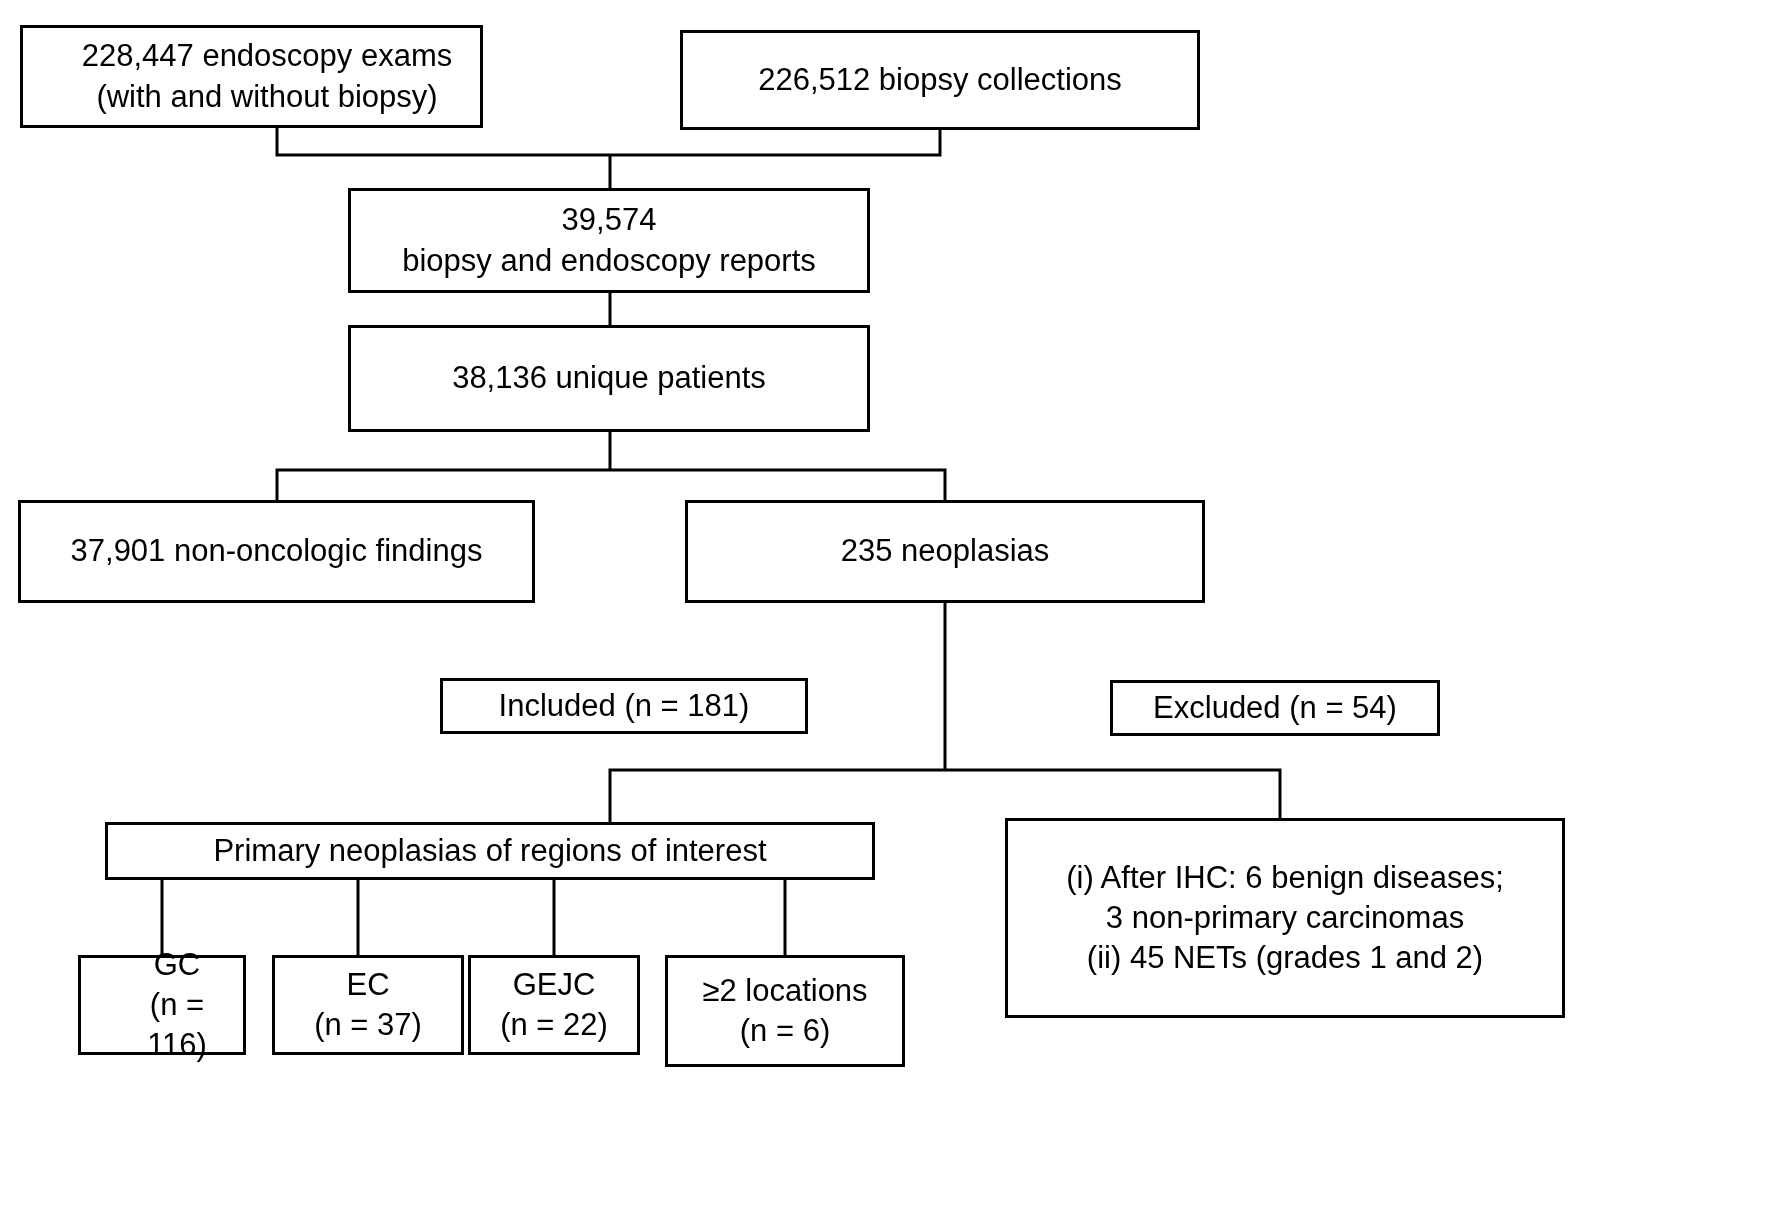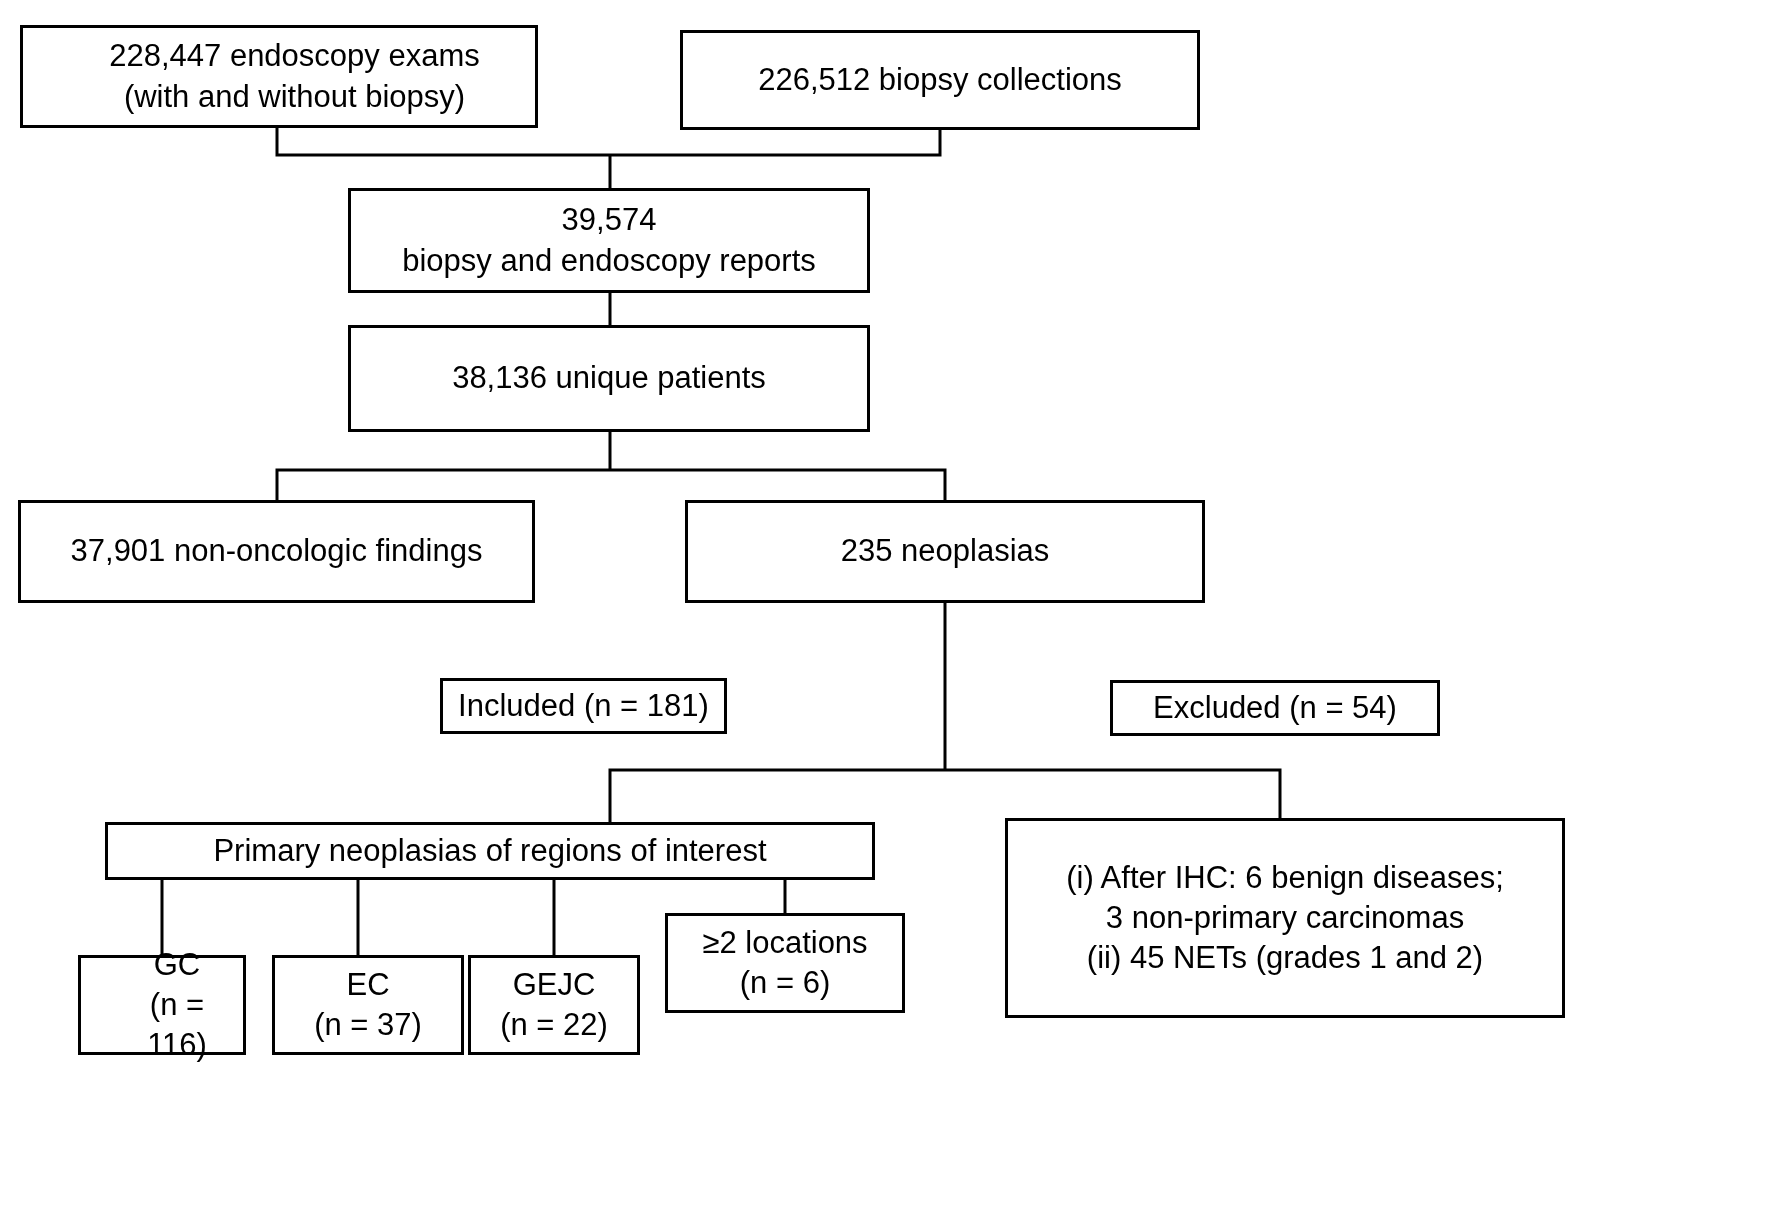--- a/index.html
+++ b/index.html
@@ -54,49 +54,49 @@
              M610 432 L610 470
              M277 500 L277 470 L945 470 L945 500
              M945 603 L945 770
              M610 822 L610 770 L1280 770 L1280 818
              M162 955 L162 880
              M358 955 L358 880
              M554 955 L554 880
              M785 955 L785 880" fill="none" stroke="#000000" stroke-width="3"></path>
   </svg>
 
-  <div class="node" style="left:20px; top:25px; width:518px; height:103px;padding-left:41px;">228,447 endoscopy exams
+  <div class="node" style="left:20px; top:25px; width:463px; height:103px;padding-left:41px;">228,447 endoscopy exams
 (with and without biopsy)</div>
 
   <div class="node" style="left:680px; top:30px; width:520px; height:100px;">226,512 biopsy collections</div>
 
   <div class="node" style="left:348px; top:188px; width:522px; height:105px;">39,574
 biopsy and endoscopy reports</div>
 
   <div class="node" style="left:348px; top:325px; width:522px; height:107px;">38,136 unique patients</div>
 
   <div class="node" style="left:18px; top:500px; width:517px; height:103px;">37,901 non-oncologic findings</div>
 
   <div class="node" style="left:685px; top:500px; width:520px; height:103px;">235 neoplasias</div>
 
-  <div class="node small-label" style="left:440px; top:678px; width:287px; height:56px;">Included (n = 181)</div>
+  <div class="node small-label" style="left:440px; top:678px; width:368px; height:56px;">Included (n = 181)</div>
 
   <div class="node small-label" style="left:1110px; top:680px; width:330px; height:56px;">Excluded (n = 54)</div>
 
   <div class="node" style="left:105px; top:822px; width:770px; height:58px;">Primary neoplasias of regions of interest</div>
 
   <div class="node" style="left:1005px; top:818px; width:560px; height:200px;">(i) After IHC: 6 benign diseases;
 3 non-primary carcinomas
 (ii) 45 NETs (grades 1 and 2)</div>
 
   <div class="node" style="left:78px; top:955px; width:168px; height:100px;padding-left:40px;">GC
 (n = 116)</div>
 
   <div class="node" style="left:272px; top:955px; width:192px; height:100px;">EC
 (n = 37)</div>
 
   <div class="node" style="left:468px; top:955px; width:172px; height:100px;">GEJC
 (n = 22)</div>
 
-  <div class="node" style="left:665px; top:913px; width:240px; height:100px;">≥2 locations
+  <div class="node" style="left:665px; top:955px; width:240px; height:112px;">≥2 locations
 (n = 6)</div>
 
 </div>
 
 </body></html>

